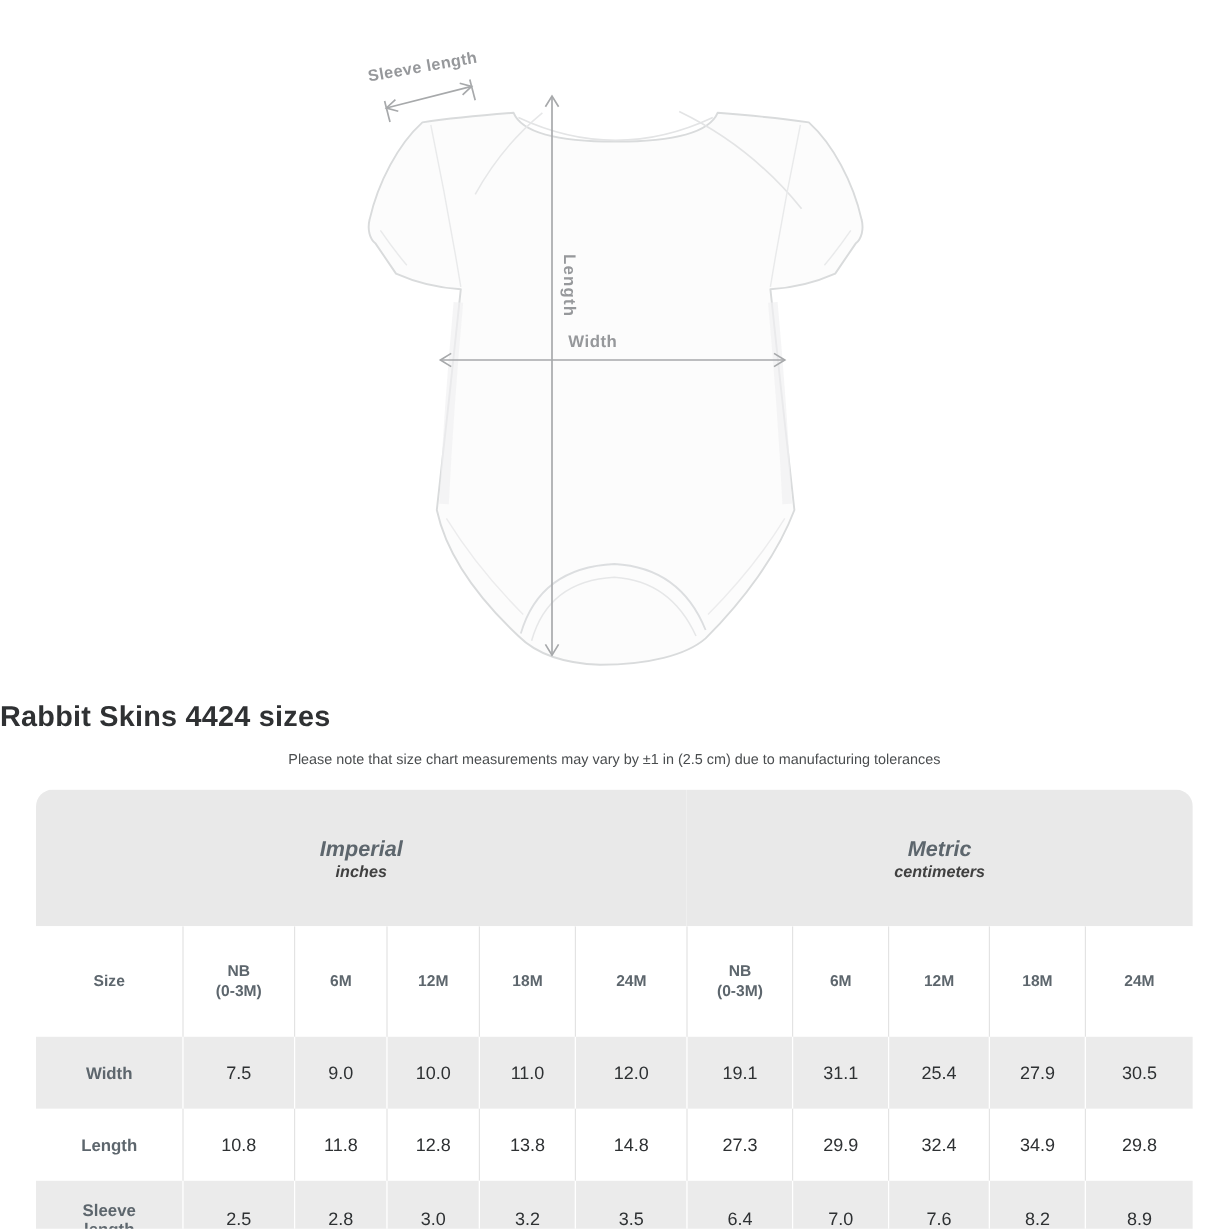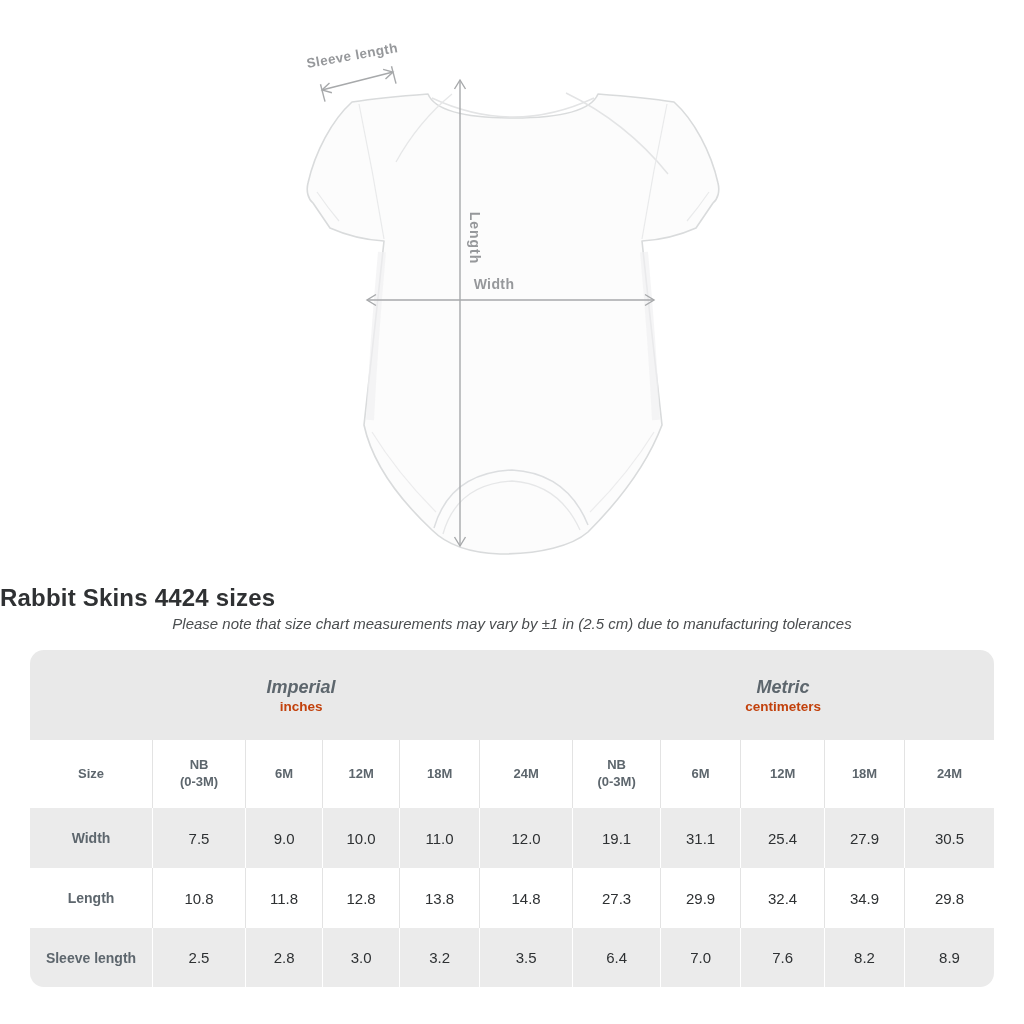--- a/index.html
+++ b/index.html
@@ -13,39 +13,39 @@
   
   .diagram{width:1024px;height:578px;}
   .diagram svg{display:block;}
 
   
   .title{
     margin:6px 0 0 0;text-align:left;
     font-size:24px;font-weight:bold;color:#2f3133;letter-spacing:.2px;
   }
   .note{
-    margin:3px 0 0 0;text-align:center;
-    font-size:15px;font-style:italic;color:#4a4d4f;
+    margin:14px 0 0 0;text-align:center;
+    font-size:12px;color:#4a4d4f;
   }
 
   
   .table-wrap{
     width:964px;margin:18px auto 0 auto;
     border-radius:14px;overflow:hidden;background:#ffffff;
   }
   table.size-table{
     width:100%;border-collapse:separate;border-spacing:0;table-layout:fixed;
   }
   .size-table th,.size-table td{
-    padding:4px;text-align:center;vertical-align:middle;
+    padding:16px;text-align:center;vertical-align:middle;
   }
   
   tr.band-row th{height:82px;background:#e9e9e9;}
   .band-name{font-size:18px;font-weight:bold;font-style:italic;color:#5d666d;line-height:1.25;}
-  .band-unit{font-size:13.5px;color:#c2410c;margin-top:0;}
+  .band-unit{font-size:13.5px;font-style:italic;color:#404040;margin-top:0;}
   
   tr.head-row th{height:60px;background:#ffffff;font-size:13px;font-weight:bold;color:#5d666d;white-space:pre-line;line-height:1.3;}
   tr.data-row{height:60px;}
   tr.data-row th{font-size:14px;font-weight:bold;color:#5d666d;}
   tr.data-row td{font-size:15px;color:#2e3133;}
   tr.row-white{background:#ffffff;margin-top:30px;}
   tr.row-gray{background:#ebebeb;}
   tr.last-row{height:59px;}
   
   tr.sep-gray > *:not(:first-child){border-left:1px solid #e3e3e3;}

